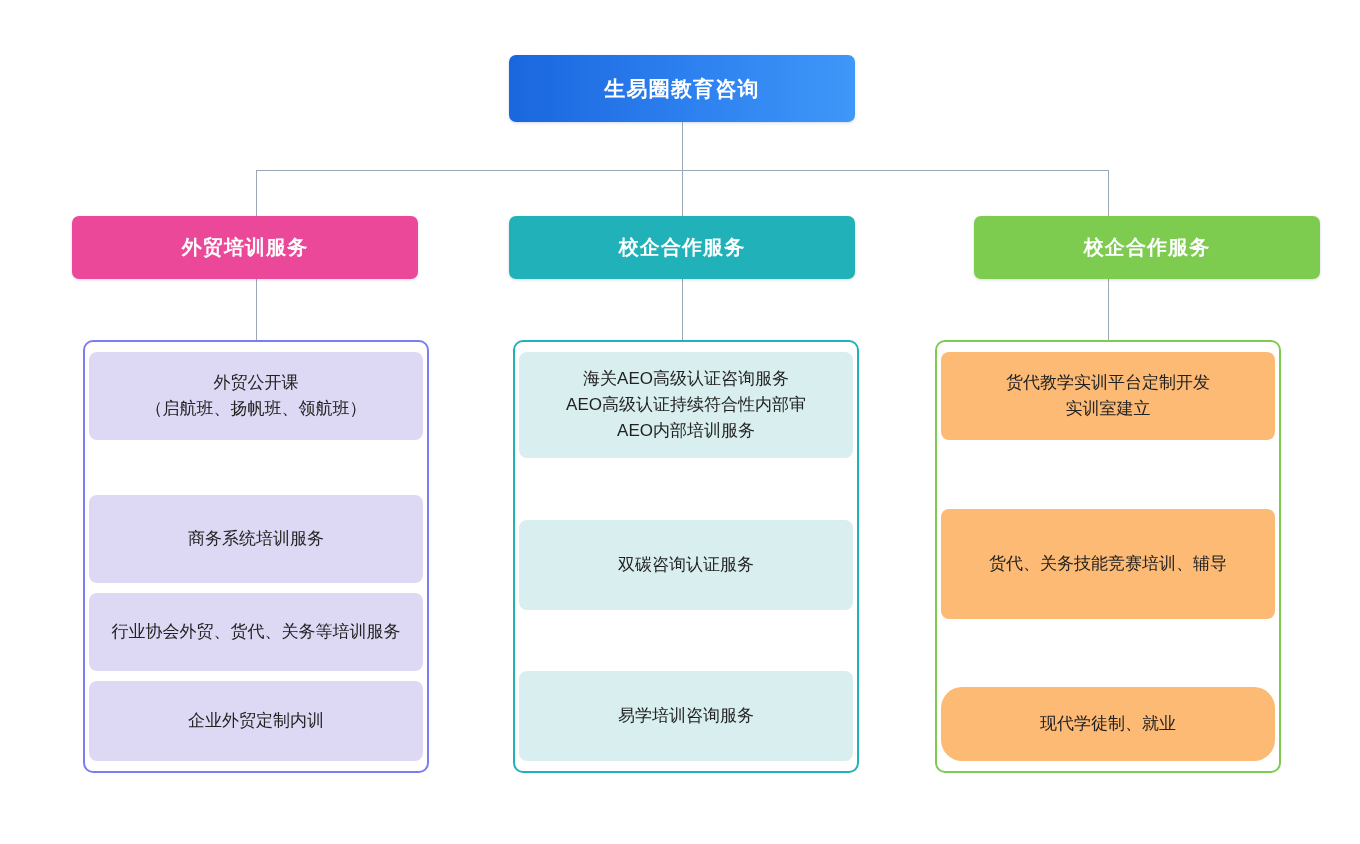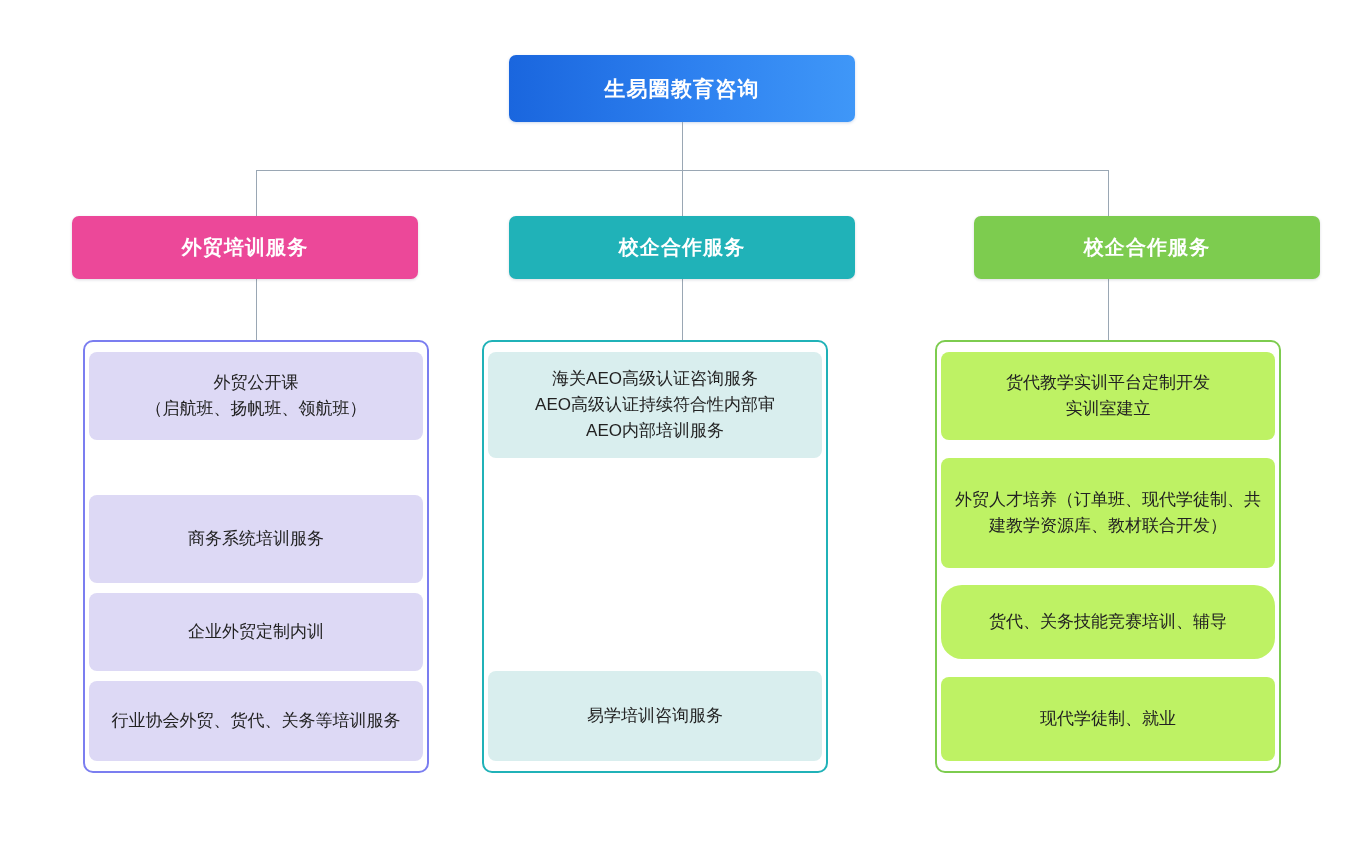--- a/index.html
+++ b/index.html
@@ -80,40 +80,40 @@
     box-sizing: border-box;
     border-radius: 10px;
     border: 2px solid #7b7ef0;
     background: #ffffff;
     padding: 10px 4px;
     display: flex;
     flex-direction: column;
     justify-content: space-between;
   }
   #panel-0 { left: 83px;  border-color: #7b7ef0; }
-  #panel-1 { left: 482px; border-color: #20b2b8; }
+  #panel-1 { left: 513px; border-color: #20b2b8; }
   #panel-2 { left: 935px; border-color: #7dcc4f; }
 
   
   .chip {
     box-sizing: border-box;
     border-radius: 8px;
     display: flex;
     align-items: center;
     justify-content: center;
     text-align: center;
     color: #222222;
     font-size: 17px;
     line-height: 1.52;
     padding: 8px 14px;
     white-space: pre-line;
   }
   #panel-0 .chip { background: #ddd9f5; }
   #panel-1 .chip { background: #d9eeee; }
-  #panel-2 .chip { background: #bef264; }
+  #panel-2 .chip { background: #fdba74; }
 
   
   #panel-0 .chip:nth-child(1) { height: 88px; }
   #panel-0 .chip:nth-child(2) { height: 88px; margin-top: 45px; }
   #panel-0 .chip:nth-child(3) { height: 78px; }
   #panel-0 .chip:nth-child(4) { height: 80px; }
 
   #panel-1 .chip:nth-child(1) { height: 106px; }
   #panel-1 .chip:nth-child(2) { height: 90px; }
   #panel-1 .chip:nth-child(3) { height: 90px; }
@@ -150,32 +150,32 @@
     <span class="node-label">校企合作服务</span>
   </div>
   <div class="cat-header" id="cat-2">
     <span class="node-label">校企合作服务</span>
   </div>
 
   <div class="panel" id="panel-0">
     <div class="chip">外贸公开课
 （启航班、扬帆班、领航班）</div>
     <div class="chip">商务系统培训服务</div>
+    <div class="chip">行业协会外贸、货代、关务等培训服务</div>
     <div class="chip">企业外贸定制内训</div>
-    <div class="chip">行业协会外贸、货代、关务等培训服务</div>
   </div>
 
   <div class="panel" id="panel-1">
     <div class="chip">海关AEO高级认证咨询服务
 AEO高级认证持续符合性内部审
 AEO内部培训服务</div>
+    <div class="chip">双碳咨询认证服务</div>
     <div class="chip">易学培训咨询服务</div>
   </div>
 
   <div class="panel" id="panel-2">
     <div class="chip">货代教学实训平台定制开发
 实训室建立</div>
-    <div class="chip">外贸人才培养（订单班、现代学徒制、共建教学资源库、教材联合开发）</div>
     <div class="chip">货代、关务技能竞赛培训、辅导</div>
     <div class="chip">现代学徒制、就业</div>
   </div>
 
 </div>
 
 </body></html>

